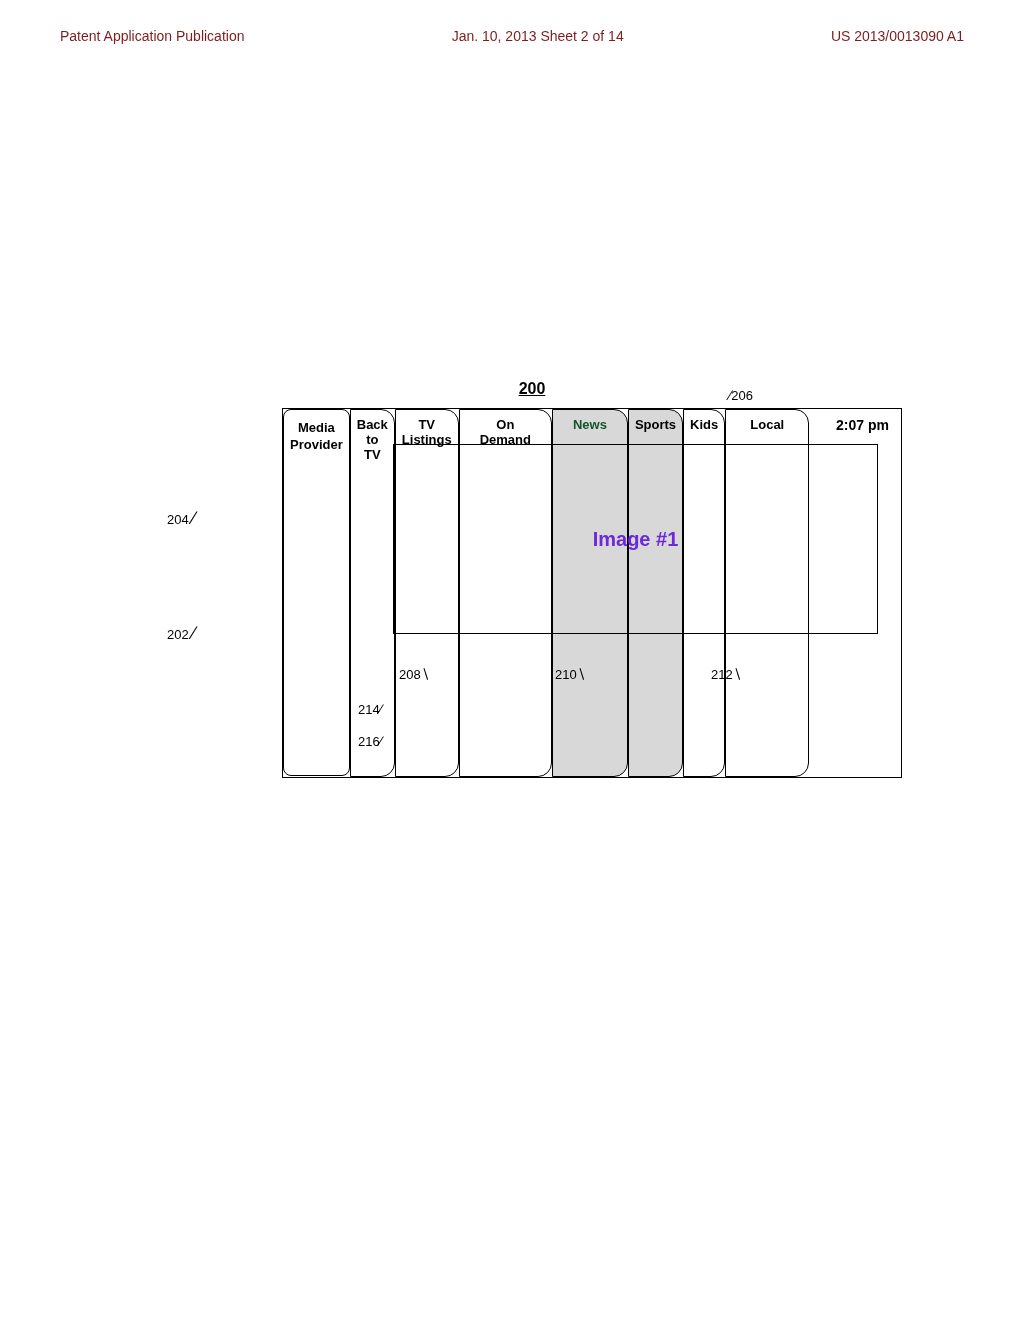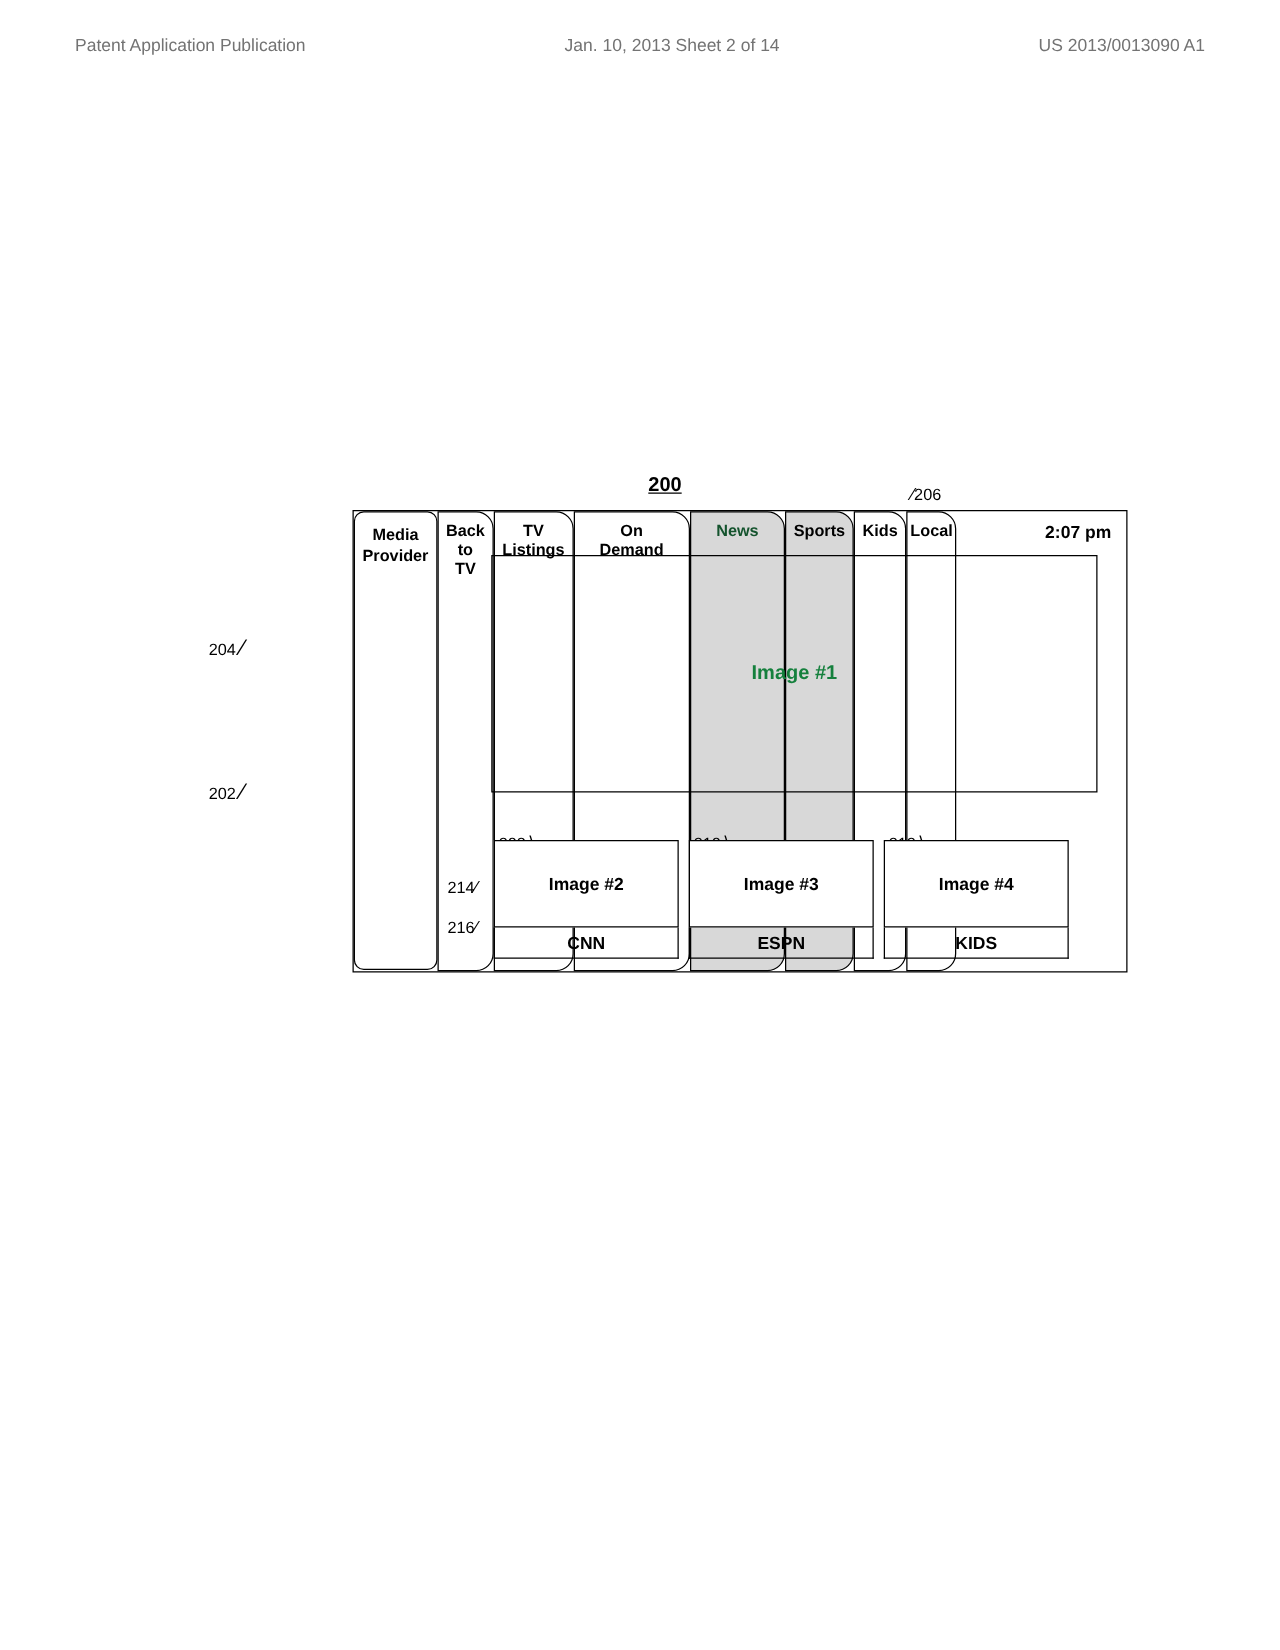--- a/index.html
+++ b/index.html
@@ -11,21 +11,21 @@
       position: relative;
       overflow: hidden;
     }
 
     
     .patent-header {
       display: flex;
       justify-content: space-between;
       padding: 28px 60px 0 60px;
       font-size: 14px;
-      color: #737373;
+      color: #7f1d1d;
     }
 
     
     .diagram-area {
       position: absolute;
       top: 380px;
       left: 50%;
       transform: translateX(-50%);
       width: 700px;
     }
@@ -53,23 +53,23 @@
     .main-image {
       position: absolute;
       top: 35px;
       left: 110px;
       width: 485px;
       height: 190px;
       border: 1.5px solid #000;
       display: flex;
       align-items: center;
       justify-content: center;
-      font-size: 16px;
-      font-weight: bold;
-      color: #15803d;
+      font-size: 20px;
+      font-weight: bold;
+      color: #6d28d9;
     }
     .thumbnail-item {
       display: flex;
       flex-direction: column;
       align-items: center;
     }
     .thumbnail-box {
       width: 148px;
       height: 70px;
       border: 1.5px solid #000;
@@ -155,70 +155,41 @@
         </div>
         <div style="border: 1.5px solid #000; border-radius: 0 14px 14px 0; text-align:center; padding:7px 20px; font-size:13px; font-weight:bold; color:#14532d; margin-bottom:2px; background:#d8d8d8;">
           <span>News</span>
         </div>
         <div style="border: 1.5px solid #000; border-radius: 0 14px 14px 0; text-align:center; padding:7px 6px; font-size:13px; font-weight:bold; color:#000; margin-bottom:2px; background:#d8d8d8;">
           <span>Sports</span>
         </div>
         <div style="border: 1.5px solid #000; border-radius: 0 14px 14px 0; text-align:center; padding:7px 6px; font-size:13px; font-weight:bold; color:#000; margin-bottom:2px;">
           <span>Kids</span>
         </div>
-        <div style="border: 1.5px solid #000; border-radius: 0 14px 14px 0; text-align:center; padding:7px 2px; font-size:13px; font-weight:bold; color:#000; margin-bottom:2px;">
+        <div style="border: 1.5px solid #000; border-radius: 0 14px 14px 0; text-align:center; padding:7px 24px; font-size:13px; font-weight:bold; color:#000; margin-bottom:2px;">
           <span>Local</span>
         </div>
       </div>
 
       <div class="main-image">
         <span>Image #1</span>
       </div>
 
       <div style="position:absolute; bottom:95px; left:116px; font-size:13px; color:#000;">
         <span>208</span><span style="font-size:14px;">∖</span>
       </div>
 
       <div style="position:absolute; bottom:95px; left:272px; font-size:13px; color:#000;">
         <span>210</span><span style="font-size:14px;">∖</span>
       </div>
 
       <div style="position:absolute; bottom:95px; left:428px; font-size:13px; color:#000;">
         <span>212</span><span style="font-size:14px;">∖</span>
       </div>
 
-      <div style="position:absolute; bottom:10px; left:112px; display:flex; gap:8px;">
-
-        <div class="thumbnail-item">
-          <div class="thumbnail-box">
-            <span>Image #2</span>
-          </div>
-          <div class="thumbnail-label">
-            <span>CNN</span>
-          </div>
-        </div>
-
-        <div class="thumbnail-item">
-          <div class="thumbnail-box">
-            <span>Image #3</span>
-          </div>
-          <div class="thumbnail-label">
-            <span>ESPN</span>
-          </div>
-        </div>
-
-        <div class="thumbnail-item">
-          <div class="thumbnail-box">
-            <span>Image #4</span>
-          </div>
-          <div class="thumbnail-label">
-            <span>KIDS</span>
-          </div>
-        </div>
-      </div>
 
       <div style="position:absolute; bottom:60px; left:75px; font-size:13px; color:#000;">
         <span>214</span><span style="font-size:14px;">∕</span>
       </div>
 
       <div style="position:absolute; bottom:28px; left:75px; font-size:13px; color:#000;">
         <span>216</span><span style="font-size:14px;">∕</span>
       </div>
 
     </div>

